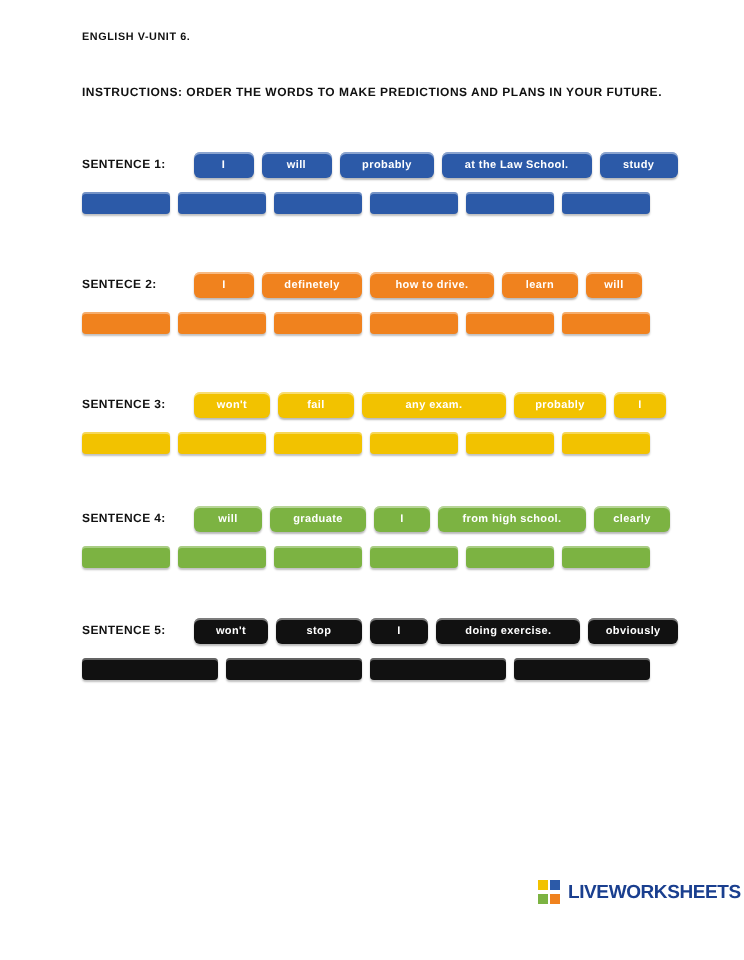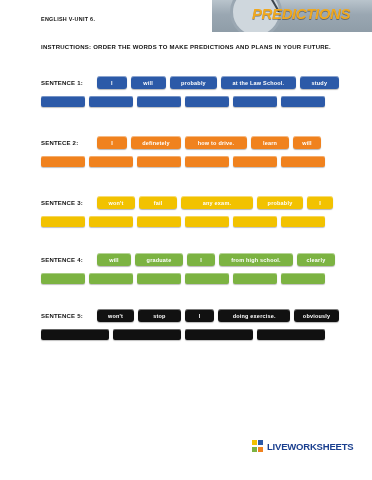--- a/index.html
+++ b/index.html
@@ -128,21 +128,21 @@
     margin-left: 0px;
   }
   .blank {
     height: 11px;
     border-radius: 2px;
     box-shadow: inset 0 1px 0 rgba(255,255,255,0.35), 0 1px 1px rgba(0,0,0,0.25);
   }
   
   .footer {
     position: absolute;
-    left: 252px;
+    left: 269px;
     top: 440px;
     display: flex;
     align-items: center;
     gap: 3px;
   }
   .lw-mark {
     width: 12px;
     height: 12px;
     display: flex;
     flex-wrap: wrap;
@@ -154,27 +154,20 @@
     font-weight: bold;
     color: #1a3f8f;
     letter-spacing: -0.2px;
   }
 </style>
 </head>
 <body>
 
 <div class="page">
 
-  <div class="clock-img">
-    <div class="clock-face">
-
-      <div class="clock-hand-m"></div>
-    </div>
-    <div class="clock-text">PREDICTIONS</div>
-  </div>
 
   <div class="doc-title">ENGLISH V-UNIT 6.</div>
   <div class="instructions">INSTRUCTIONS: ORDER THE WORDS TO MAKE PREDICTIONS AND PLANS IN YOUR FUTURE.</div>
 
   <div id="sentences-host">
       <div class="sentence-block" style="top: 76px;">
         <div class="row">
           <div class="row-label">SENTENCE 1:</div>
           <div class="chip" style="width: 30px; background: rgb(44, 90, 168);">I</div>
           <div class="chip" style="width: 36px; background: rgb(44, 90, 168);">will</div>

